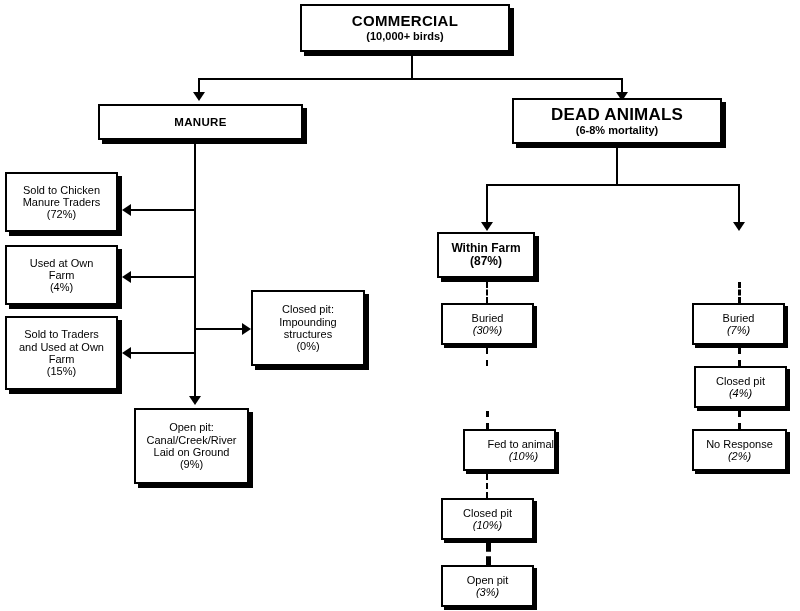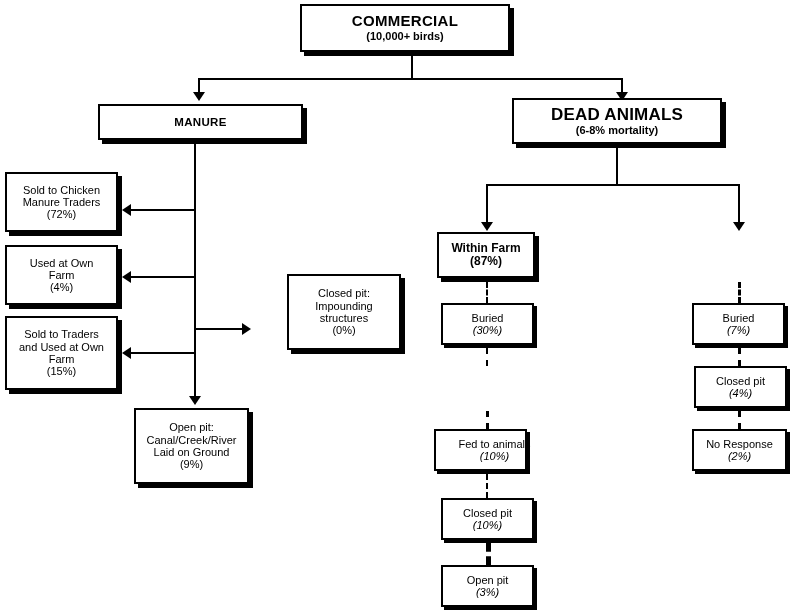--- a/index.html
+++ b/index.html
@@ -157,21 +157,21 @@
   <div class="arrow-left" style="left:122px; top:347px;"></div>
   <div class="node overflow-box" style="left:5px; top:316px; width:113px; height:74px;">
     <span class="ln">Sold to Traders</span>
     <span class="ln">and Used at Own</span>
     <span class="ln">Farm</span>
     <span class="ln">(15%)</span>
   </div>
 
   <div class="ln-h" style="left:196px; top:328px; width:48px;"></div>
   <div class="arrow-right" style="left:242px; top:323px;"></div>
-  <div class="node" style="left:251px; top:274px; width:114px; height:76px;margin-left:36px;">
+  <div class="node" style="left:251px; top:290px; width:114px; height:76px;">
     <span class="ln">Closed pit:</span>
     <span class="ln">Impounding</span>
     <span class="ln">structures</span>
     <span class="ln">(0%)</span>
   </div>
 
   <div class="node overflow-box" style="left:134px; top:408px; width:115px; height:76px;">
     <span class="ln">Open pit:</span>
     <span class="ln">Canal/Creek/River</span>
     <span class="ln">Laid on Ground</span>
@@ -197,21 +197,21 @@
 
   <div class="dash-v t1" style="left:486px; top:282px; height:21px;"></div>
   <div class="node thin" style="left:441px; top:303px; width:93px; height:42px;">
     <span class="ln">Buried</span>
     <span class="ln sub-italic">(30%)</span>
   </div>
 
   <div class="dash-v t1" style="left:486px; top:348px; height:18px;"></div>
 
   <div class="dash-v t2" style="left:486px; top:411px; height:18px;"></div>
-  <div class="node thin overflow-box" style="left:434px; top:429px; width:93px; height:42px;padding-left:28px;">
+  <div class="node thin overflow-box" style="left:463px; top:429px; width:93px; height:42px;padding-left:28px;">
     <span class="ln">Fed to animals</span>
     <span class="ln sub-italic">(10%)</span>
   </div>
 
   <div class="dash-v t1" style="left:486px; top:474px; height:24px;"></div>
   <div class="node thin" style="left:441px; top:498px; width:93px; height:42px;">
     <span class="ln">Closed pit</span>
     <span class="ln sub-italic">(10%)</span>
   </div>
 

